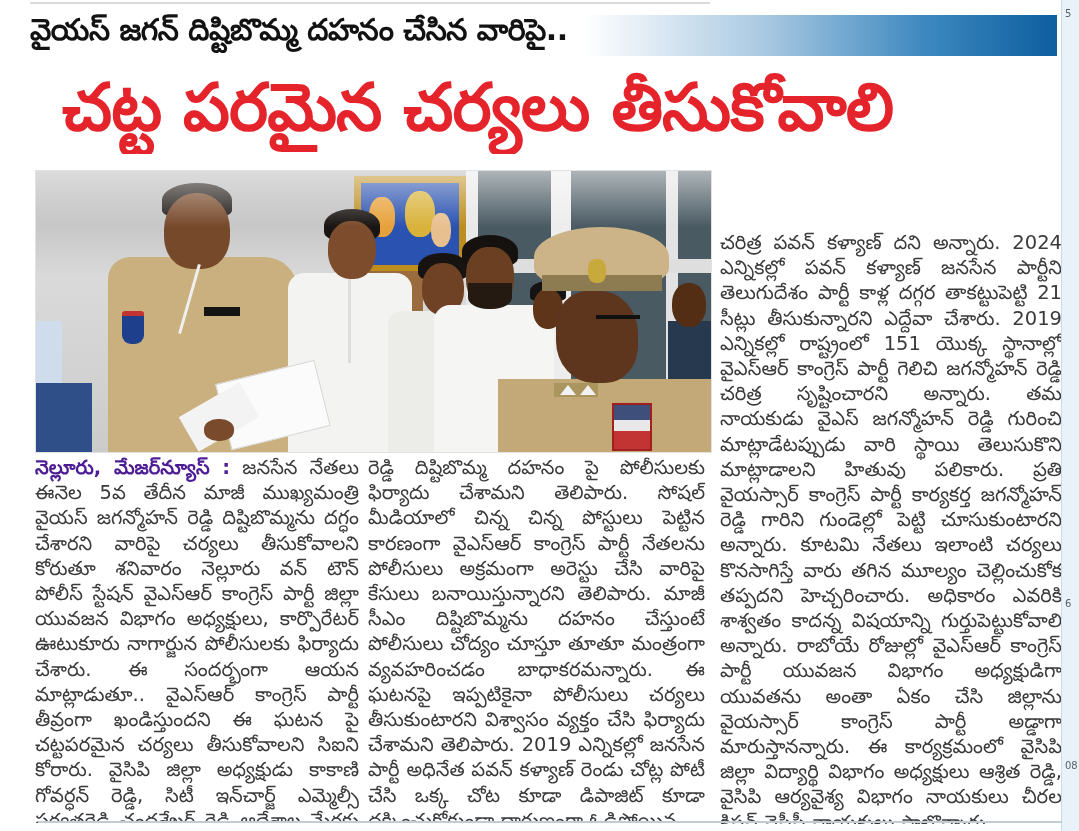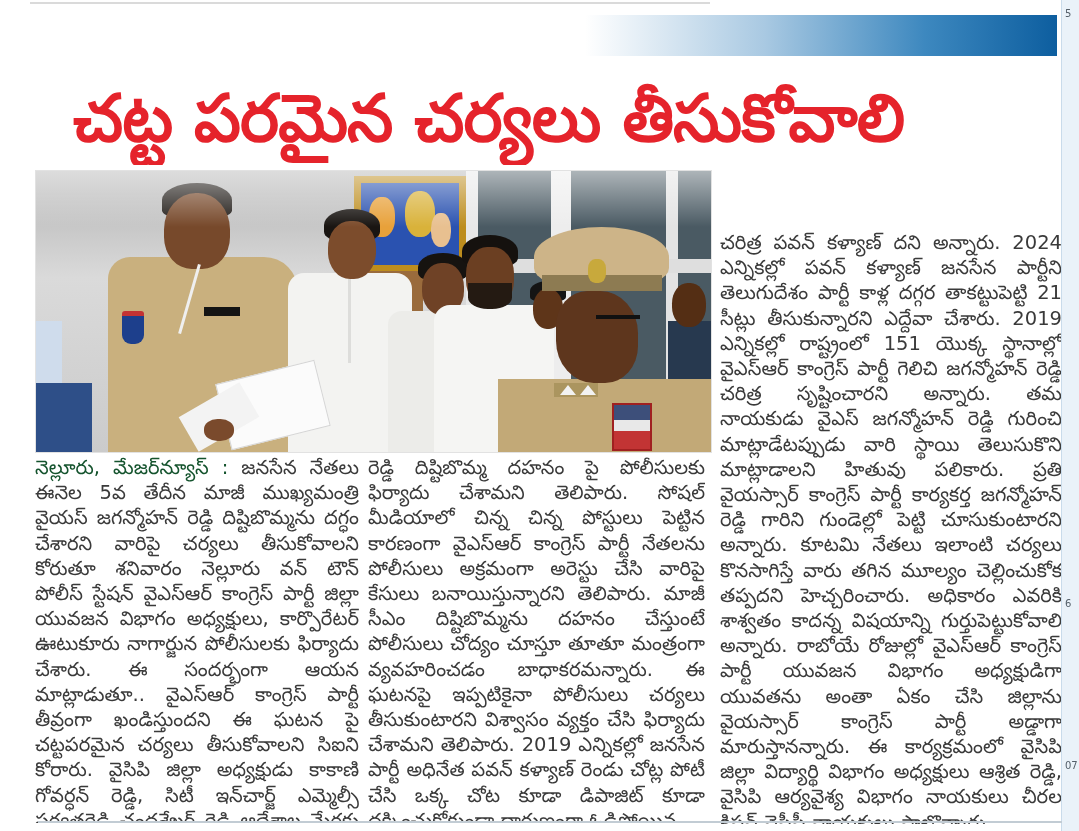--- a/index.html
+++ b/index.html
@@ -14,21 +14,21 @@
     position:absolute; left:30px; top:12px; width:565px;
     font-size:30px; font-weight:700; color:#121212; letter-spacing:-0.5px; white-space:nowrap;
   }
   .kicker-bar {
     position:absolute; left:585px; top:15px; width:472px; height:41px;
     background:linear-gradient(90deg, rgba(255,255,255,0) 0%, #a9c9e2 38%, #3d88bf 72%, #0d5e9f 100%);
   }
 
   
   .headline {
-    position:absolute; left:58px; top:58px; width:1000px; margin:15px;
+    position:absolute; left:58px; top:58px; width:1000px; margin:4px;
     font-size:66px; line-height:1.4; font-weight:800; color:#e5232b;
     letter-spacing:-1px; white-space:nowrap; overflow:hidden;
   }
 
   
   .photo {
     position:absolute; left:35px; top:170px; width:675px; height:281px; overflow:hidden;
     background:linear-gradient(180deg,#b3b3b3 0%,#dadada 38%,#cbcbcb 100%);
     border:1px solid #e2e2e2; box-sizing:content-box;
   }
@@ -99,36 +99,37 @@
   .section-box span { font-size:28px; font-weight:700; color:#1c3a1c; white-space:nowrap; }
 
   
   .col {
     position:absolute; margin:0; font-size:19.5px; line-height:25.2px;
     color:#3a3a3a; text-align:justify; overflow:hidden;
   }
   .col1 { left:35px;  top:455px; width:324px; height:368px; }
   .col2 { left:368px; top:455px; width:337px; height:368px; }
   .col3 { left:720px; top:230px; width:342px; height:594px; }
-  .dateline { font-weight:400; color:#14532d; }
+  .dateline { font-weight:700; color:#4c1d95; }
 
   
   .edge-strip { position:absolute; right:0; top:0; width:17px; height:831px; background:#eaf2f9; border-left:1px solid #c9dbeb; }
   .edge-frag { position:absolute; left:3px; font-size:10px; color:#55606a; }
   .edge-frag.f0 { top:8px; } .edge-frag.f1 { top:598px; } .edge-frag.f2 { top:760px; }
 
   .bottom-rule { position:absolute; left:38px; top:821px; width:1024px; height:2px; background:#c2ccd4; }
 </style>
 </head>
 <body>
 
 <div class="page">
 
   <div class="topline"></div>
 
+  <div class="kicker">వైయస్ జగన్ దిష్టిబొమ్మ దహనం చేసిన వారిపై..</div>
   <div class="kicker-bar"></div>
 
   <h1 class="headline">చట్ట పరమైన చర్యలు తీసుకోవాలి</h1>
 
   <div class="photo">
     <div class="win-glass"></div>
     <div class="win-bar-v1"></div>
     <div class="win-bar-v2"></div>
     <div class="win-bar-v3"></div>
     <div class="win-bar-h"></div>
@@ -191,18 +192,18 @@
 
   <p class="col col1"><strong class="dateline">నెల్లూరు, మేజర్‌న్యూస్ :</strong> <span>జనసేన నేతలు ఈనెల 5వ తేదీన మాజీ ముఖ్యమంత్రి వైయస్ జగన్మోహన్ రెడ్డి దిష్టిబొమ్మను దగ్ధం చేశారని వారిపై చర్యలు తీసుకోవాలని కోరుతూ శనివారం నెల్లూరు వన్ టౌన్ పోలీస్ స్టేషన్ వైఎస్ఆర్ కాంగ్రెస్ పార్టీ జిల్లా యువజన విభాగం అధ్యక్షులు, కార్పొరేటర్ ఊటుకూరు నాగార్జున పోలీసులకు ఫిర్యాదు చేశారు. ఈ సందర్భంగా ఆయన మాట్లాడుతూ.. వైఎస్ఆర్ కాంగ్రెస్ పార్టీ తీవ్రంగా ఖండిస్తుందని ఈ ఘటన పై చట్టపరమైన చర్యలు తీసుకోవాలని సిఐని కోరారు. వైసిపి జిల్లా అధ్యక్షుడు కాకాణి గోవర్ధన్ రెడ్డి, సిటీ ఇన్‌చార్జ్ ఎమ్మెల్సీ పర్వతరెడ్డి చంద్రశేఖర్ రెడ్డి ఆదేశాల మేరకు జగన్మోహన్</span></p>
 
   <p class="col col2">రెడ్డి దిష్టిబొమ్మ దహనం పై పోలీసులకు ఫిర్యాదు చేశామని తెలిపారు. సోషల్ మీడియాలో చిన్న చిన్న పోస్టులు పెట్టిన కారణంగా వైఎస్ఆర్ కాంగ్రెస్ పార్టీ నేతలను పోలీసులు అక్రమంగా అరెస్టు చేసి వారిపై కేసులు బనాయిస్తున్నారని తెలిపారు. మాజీ సీఎం దిష్టిబొమ్మను దహనం చేస్తుంటే పోలీసులు చోద్యం చూస్తూ తూతూ మంత్రంగా వ్యవహరించడం బాధాకరమన్నారు. ఈ ఘటనపై ఇప్పటికైనా పోలీసులు చర్యలు తీసుకుంటారని విశ్వాసం వ్యక్తం చేసి ఫిర్యాదు చేశామని తెలిపారు. 2019 ఎన్నికల్లో జనసేన పార్టీ అధినేత పవన్ కళ్యాణ్ రెండు చోట్ల పోటీ చేసి ఒక్క చోట కూడా డిపాజిట్ కూడా దక్కించుకోకుండా దారుణంగా ఓడిపోయిన</p>
 
   <p class="col col3">చరిత్ర పవన్ కళ్యాణ్ దని అన్నారు. 2024 ఎన్నికల్లో పవన్ కళ్యాణ్ జనసేన పార్టీని తెలుగుదేశం పార్టీ కాళ్ల దగ్గర తాకట్టుపెట్టి 21 సీట్లు తీసుకున్నారని ఎద్దేవా చేశారు. 2019 ఎన్నికల్లో రాష్ట్రంలో 151 యొక్క స్థానాల్లో వైఎస్ఆర్ కాంగ్రెస్ పార్టీ గెలిచి జగన్మోహన్ రెడ్డి చరిత్ర సృష్టించారని అన్నారు. తమ నాయకుడు వైఎస్ జగన్మోహన్ రెడ్డి గురించి మాట్లాడేటప్పుడు వారి స్థాయి తెలుసుకొని మాట్లాడాలని హితువు పలికారు. ప్రతి వైయస్సార్ కాంగ్రెస్ పార్టీ కార్యకర్త జగన్మోహన్ రెడ్డి గారిని గుండెల్లో పెట్టి చూసుకుంటారని అన్నారు. కూటమి నేతలు ఇలాంటి చర్యలు కొనసాగిస్తే వారు తగిన మూల్యం చెల్లించుకోక తప్పదని హెచ్చరించారు. అధికారం ఎవరికి శాశ్వతం కాదన్న విషయాన్ని గుర్తుపెట్టుకోవాలి అన్నారు. రాబోయే రోజుల్లో వైఎస్ఆర్ కాంగ్రెస్ పార్టీ యువజన విభాగం అధ్యక్షుడిగా యువతను అంతా ఏకం చేసి జిల్లాను వైయస్సార్ కాంగ్రెస్ పార్టీ అడ్డాగా మారుస్తానన్నారు. ఈ కార్యక్రమంలో వైసిపి జిల్లా విద్యార్థి విభాగం అధ్యక్షులు ఆశ్రిత రెడ్డి, వైసిపి ఆర్యవైశ్య విభాగం నాయకులు చీరల కిషన్ వైసీపీ నాయకులు పాల్గొన్నారు.</p>
 
   <div class="edge-strip">
     <span class="edge-frag f0">5</span>
     <span class="edge-frag f1">6</span>
-    <span class="edge-frag f2">07</span>
+    <span class="edge-frag f2">08</span>
   </div>
 
   <div class="bottom-rule"></div>
 
 </div>
 
 </body></html>

